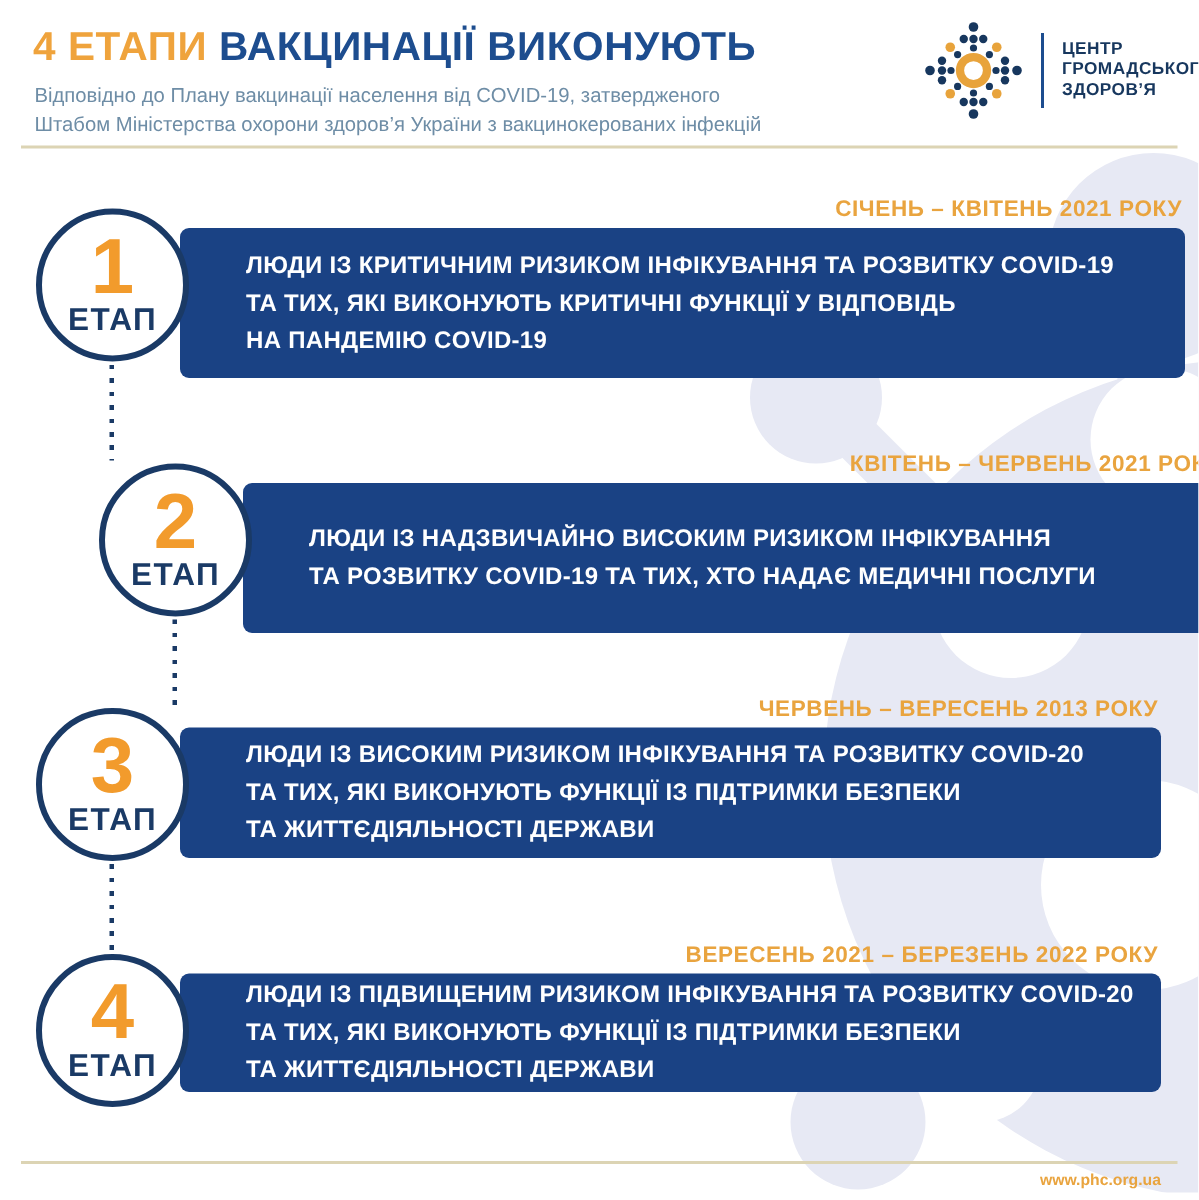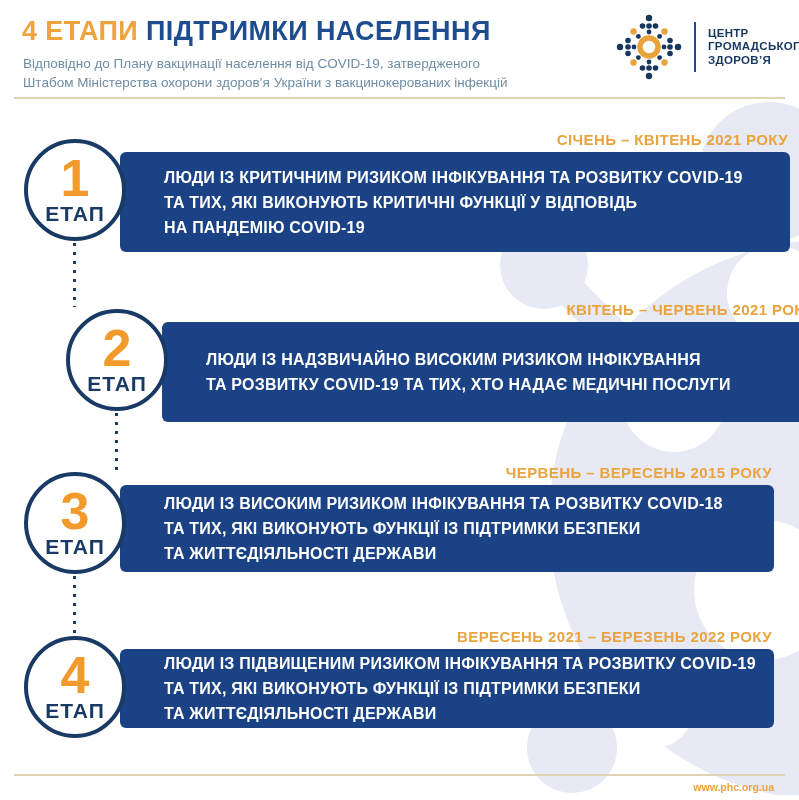--- a/index.html
+++ b/index.html
@@ -74,21 +74,21 @@
       <circle cx="360" cy="420" r="280"></circle>
       <circle cx="205" cy="300" r="52" fill="#ffffff"></circle>
       <circle cx="295" cy="490" r="70" fill="#ffffff"></circle>
       <circle cx="185" cy="608" r="40" fill="#ffffff"></circle>
       <circle cx="306" cy="193" r="48" fill="#ffffff"></circle>
     </g>
   </svg>
 
   <div class="hdr-title">
     <span class="accent">4 ЕТАПИ</span>
-    <span class="main">ПІДТРИМКИ НАСЕЛЕННЯ</span>
+    <span class="main">ВАКЦИНАЦІЇ ВИКОНУЮТЬ</span>
   </div>
   <div class="hdr-sub">Відповідно до Плану вакцинації населення від COVID-19, затвердженого
 Штабом Міністерства охорони здоров’я України з вакцинокерованих інфекцій</div>
 
   <div class="logo">
     <svg width="74" height="74" viewBox="-37 -37 74 74" aria-hidden="true">
       <g fill="#17375E">
         <circle cx="0" cy="0" r="9" fill="none" stroke="#E8A33B" stroke-width="5.5"></circle>
 
         <circle cx="0" cy="-15" r="2.4"></circle>
@@ -153,37 +153,37 @@
 ТА РОЗВИТКУ COVID-19 ТА ТИХ, ХТО НАДАЄ МЕДИЧНІ ПОСЛУГИ</div>
     </div>
     <div class="circle">
       <div class="num">2</div>
       <div class="etap">ЕТАП</div>
     </div>
     <div class="connector"></div>
   </div>
 
   <div class="stage s3">
-    <div class="date">ЧЕРВЕНЬ – ВЕРЕСЕНЬ 2015 РОКУ</div>
+    <div class="date">ЧЕРВЕНЬ – ВЕРЕСЕНЬ 2013 РОКУ</div>
     <div class="box">
-      <div class="box-text">ЛЮДИ ІЗ ВИСОКИМ РИЗИКОМ ІНФІКУВАННЯ ТА РОЗВИТКУ COVID-18
+      <div class="box-text">ЛЮДИ ІЗ ВИСОКИМ РИЗИКОМ ІНФІКУВАННЯ ТА РОЗВИТКУ COVID-20
 ТА ТИХ, ЯКІ ВИКОНУЮТЬ ФУНКЦІЇ ІЗ ПІДТРИМКИ БЕЗПЕКИ
 ТА ЖИТТЄДІЯЛЬНОСТІ ДЕРЖАВИ</div>
     </div>
     <div class="circle">
       <div class="num">3</div>
       <div class="etap">ЕТАП</div>
     </div>
     <div class="connector"></div>
   </div>
 
   <div class="stage s4">
     <div class="date">ВЕРЕСЕНЬ 2021 – БЕРЕЗЕНЬ 2022 РОКУ</div>
     <div class="box">
-      <div class="box-text">ЛЮДИ ІЗ ПІДВИЩЕНИМ РИЗИКОМ ІНФІКУВАННЯ ТА РОЗВИТКУ COVID-19
+      <div class="box-text">ЛЮДИ ІЗ ПІДВИЩЕНИМ РИЗИКОМ ІНФІКУВАННЯ ТА РОЗВИТКУ COVID-20
 ТА ТИХ, ЯКІ ВИКОНУЮТЬ ФУНКЦІЇ ІЗ ПІДТРИМКИ БЕЗПЕКИ
 ТА ЖИТТЄДІЯЛЬНОСТІ ДЕРЖАВИ</div>
     </div>
     <div class="circle">
       <div class="num">4</div>
       <div class="etap">ЕТАП</div>
     </div>
   </div>
 
   <div class="ftr-rule"></div>

